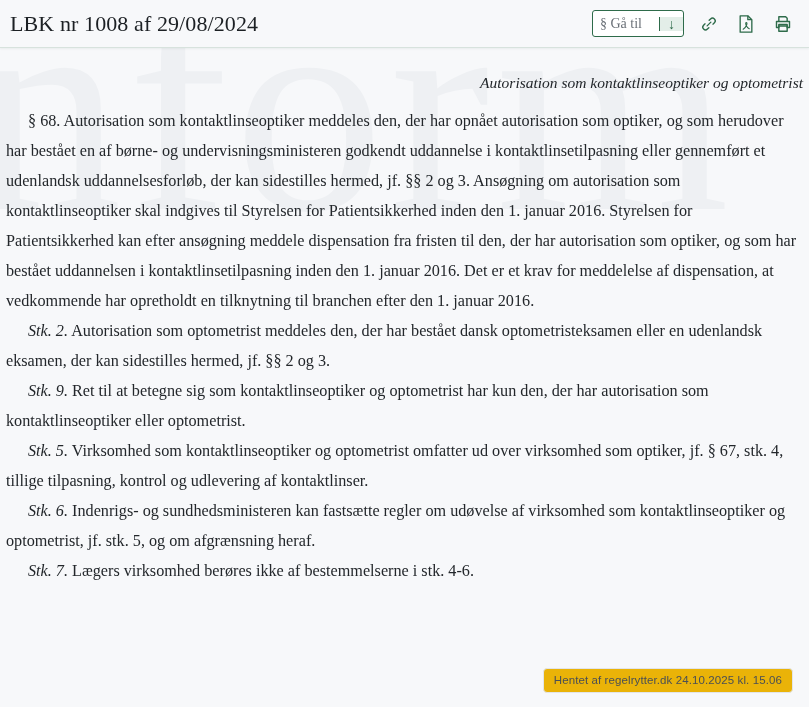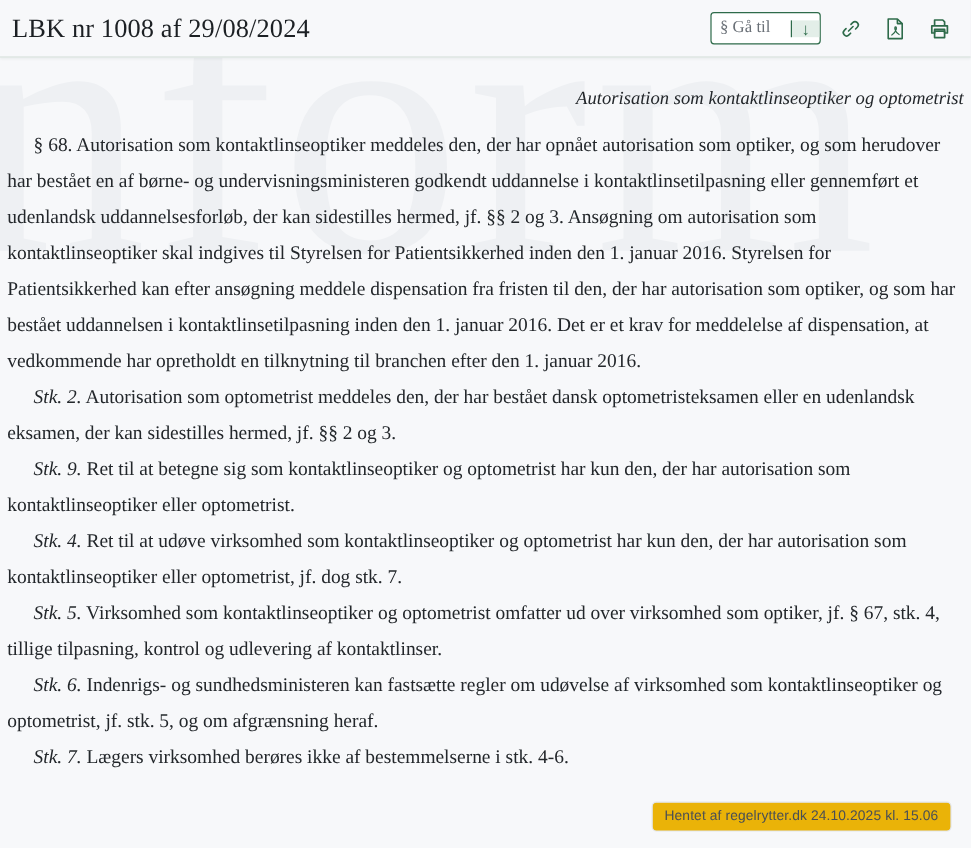--- a/index.html
+++ b/index.html
@@ -215,20 +215,19 @@
 
   </div>
 </div>
 
 <div id="content">
   <div id="section-title">Autorisation som kontaktlinseoptiker og optometrist</div>
   <div id="paragraph-list">
       <p class="para first"><span>§ 68.</span><span> Autorisation som kontaktlinseoptiker meddeles den, der har opnået autorisation som optiker, og som herudover har bestået en af børne- og undervisningsministeren godkendt uddannelse i kontaktlinsetilpasning eller gennemført et udenlandsk uddannelsesforløb, der kan sidestilles hermed, jf. §§ 2 og 3. Ansøgning om autorisation som kontaktlinseoptiker skal indgives til Styrelsen for Patientsikkerhed inden den 1. januar 2016. Styrelsen for Patientsikkerhed kan efter ansøgning meddele dispensation fra fristen til den, der har autorisation som optiker, og som har bestået uddannelsen i kontaktlinsetilpasning inden den 1. januar 2016. Det er et krav for meddelelse af dispensation, at vedkommende har opretholdt en tilknytning til branchen efter den 1. januar 2016.</span></p>
       <p class="para"><span class="stk">Stk. 2.</span><span> Autorisation som optometrist meddeles den, der har bestået dansk optometristeksamen eller en udenlandsk eksamen, der kan sidestilles hermed, jf. §§ 2 og 3.</span></p>
       <p class="para"><span class="stk">Stk. 9.</span><span> Ret til at betegne sig som kontaktlinseoptiker og optometrist har kun den, der har autorisation som kontaktlinseoptiker eller optometrist.</span></p>
-      <p class="para"><span class="stk">Stk. 4.</span><span> Ret til at udøve virksomhed som kontaktlinseoptiker og optometrist har kun den, der har autorisation som kontaktlinseoptiker eller optometrist, jf. dog stk. 7.</span></p>
       <p class="para"><span class="stk">Stk. 5.</span><span> Virksomhed som kontaktlinseoptiker og optometrist omfatter ud over virksomhed som optiker, jf. § 67, stk. 4, tillige tilpasning, kontrol og udlevering af kontaktlinser.</span></p>
       <p class="para"><span class="stk">Stk. 6.</span><span> Indenrigs- og sundhedsministeren kan fastsætte regler om udøvelse af virksomhed som kontaktlinseoptiker og optometrist, jf. stk. 5, og om afgrænsning heraf.</span></p>
       <p class="para"><span class="stk">Stk. 7.</span><span> Lægers virksomhed berøres ikke af bestemmelserne i stk. 4-6.</span></p>
     </div>
 </div>
 
 <div id="footer-badge">Hentet af regelrytter.dk 24.10.2025 kl. 15.06</div>
 
 </body></html>

